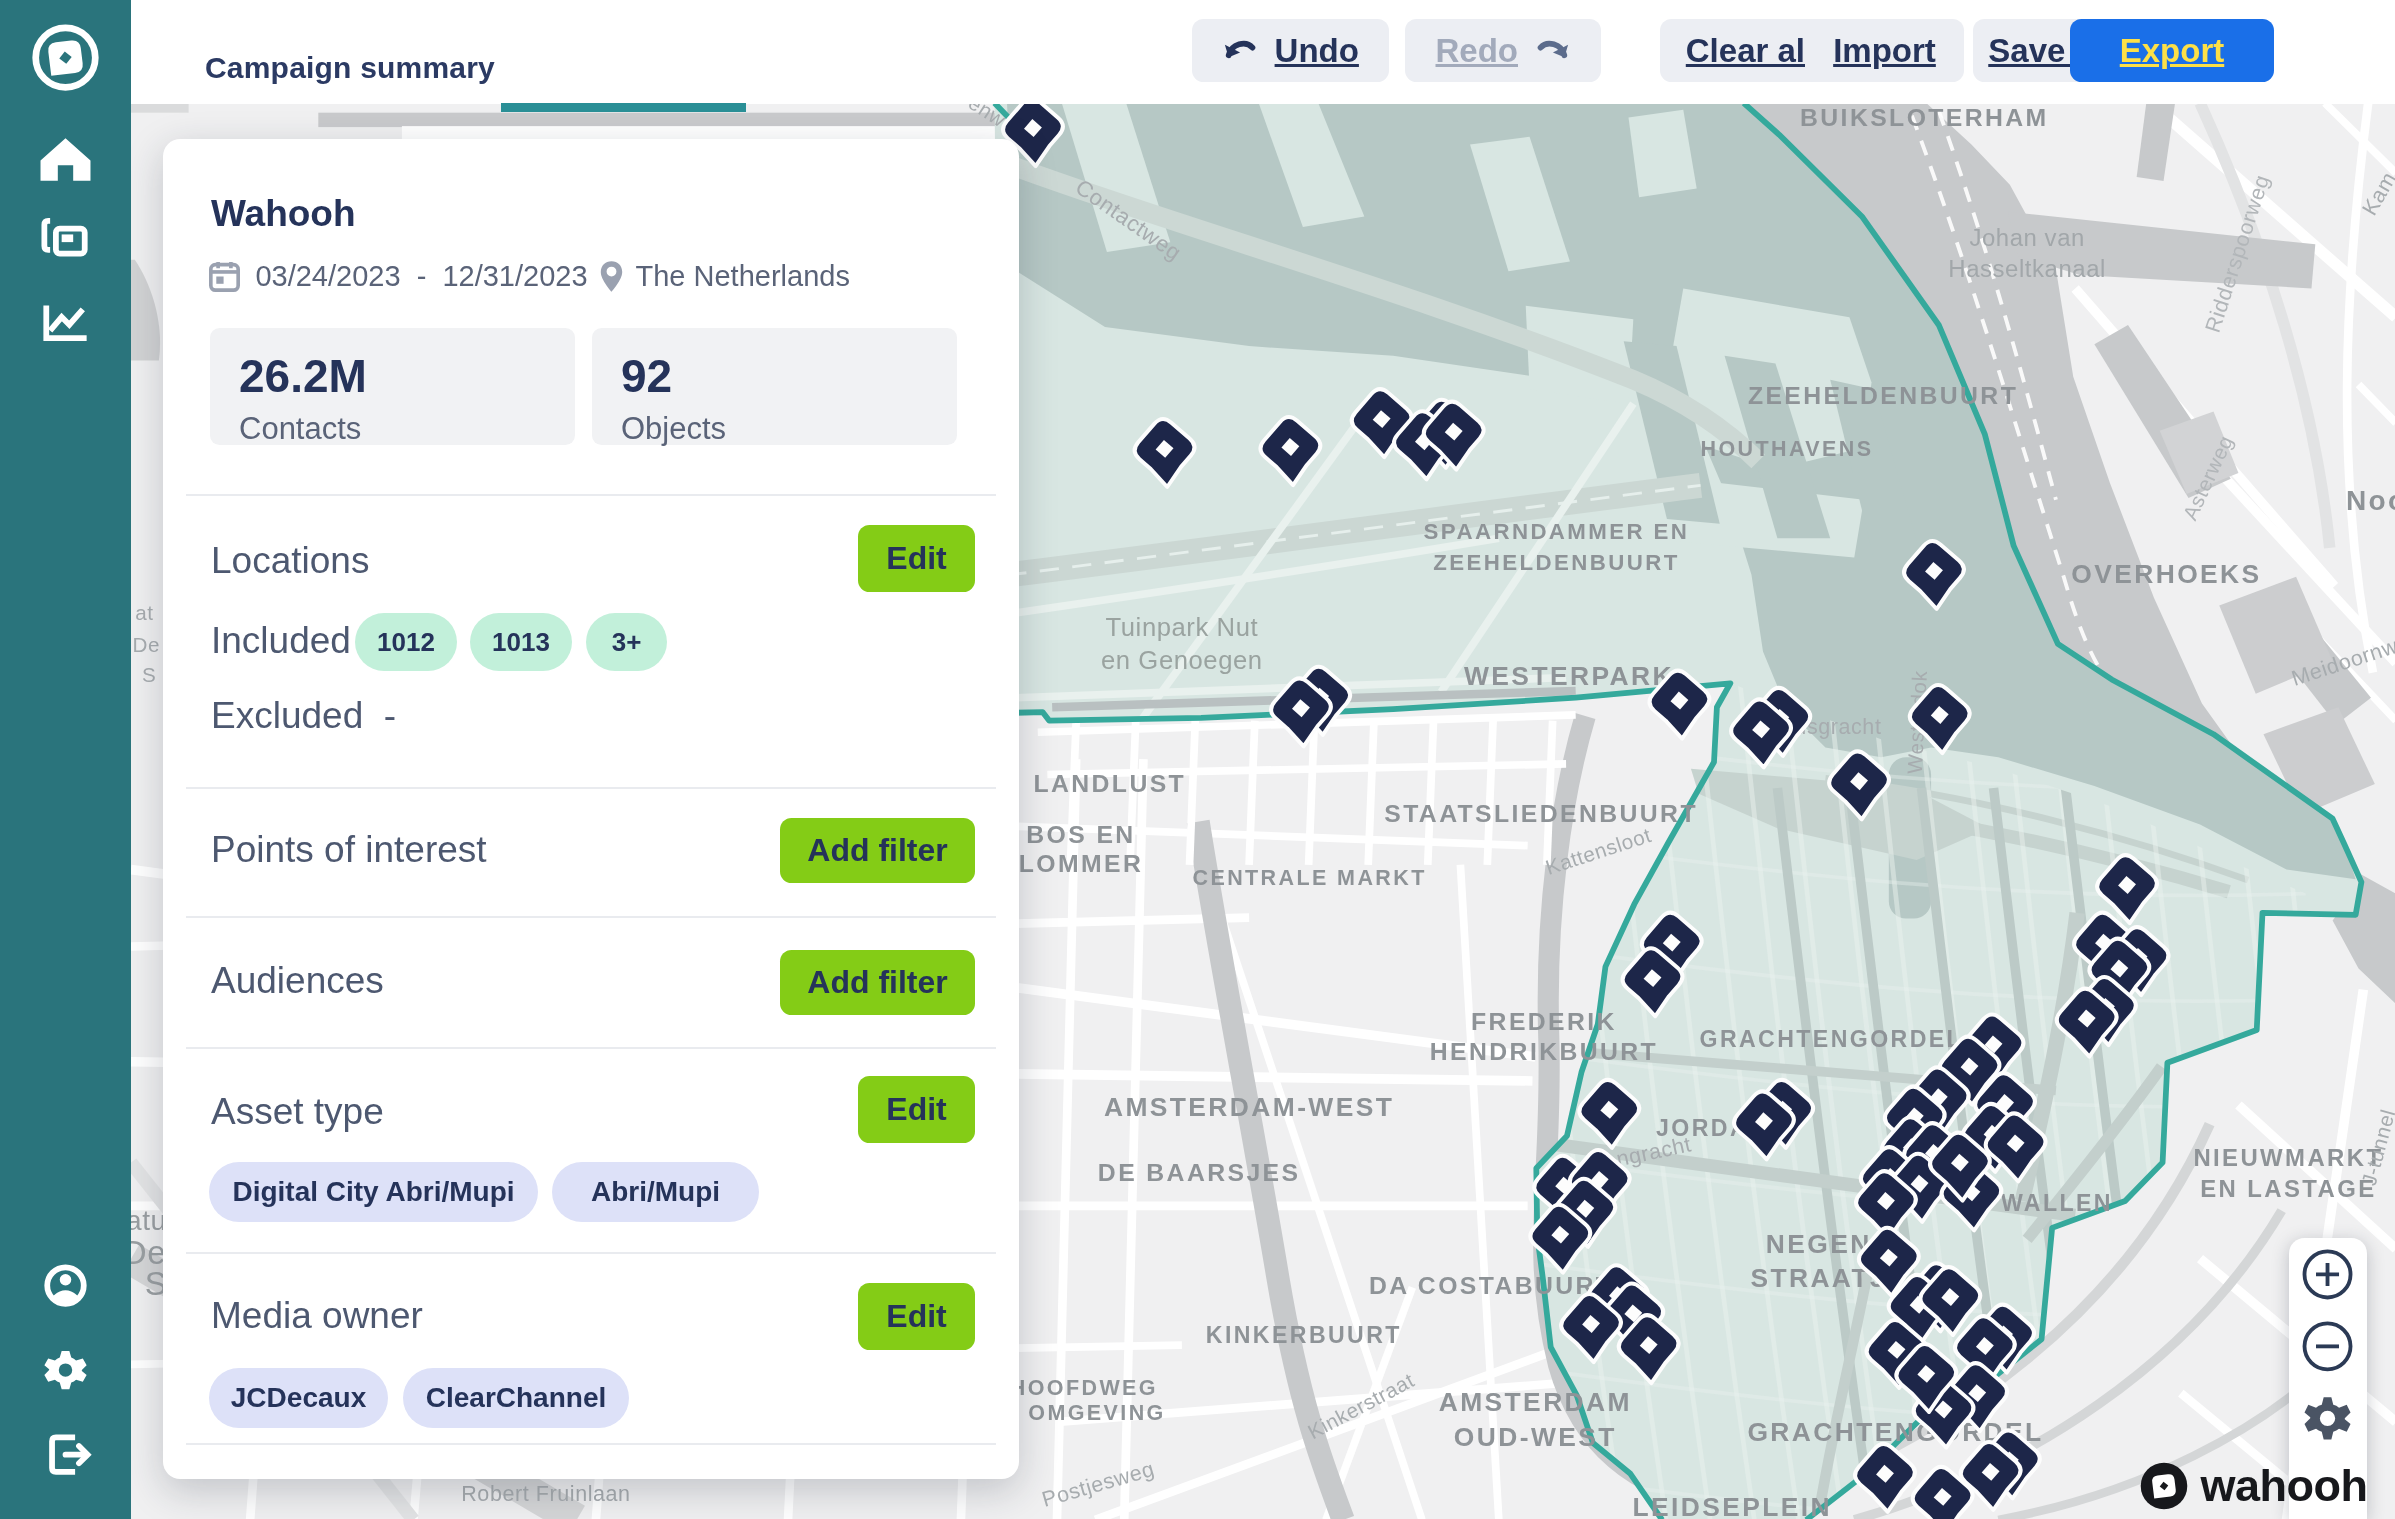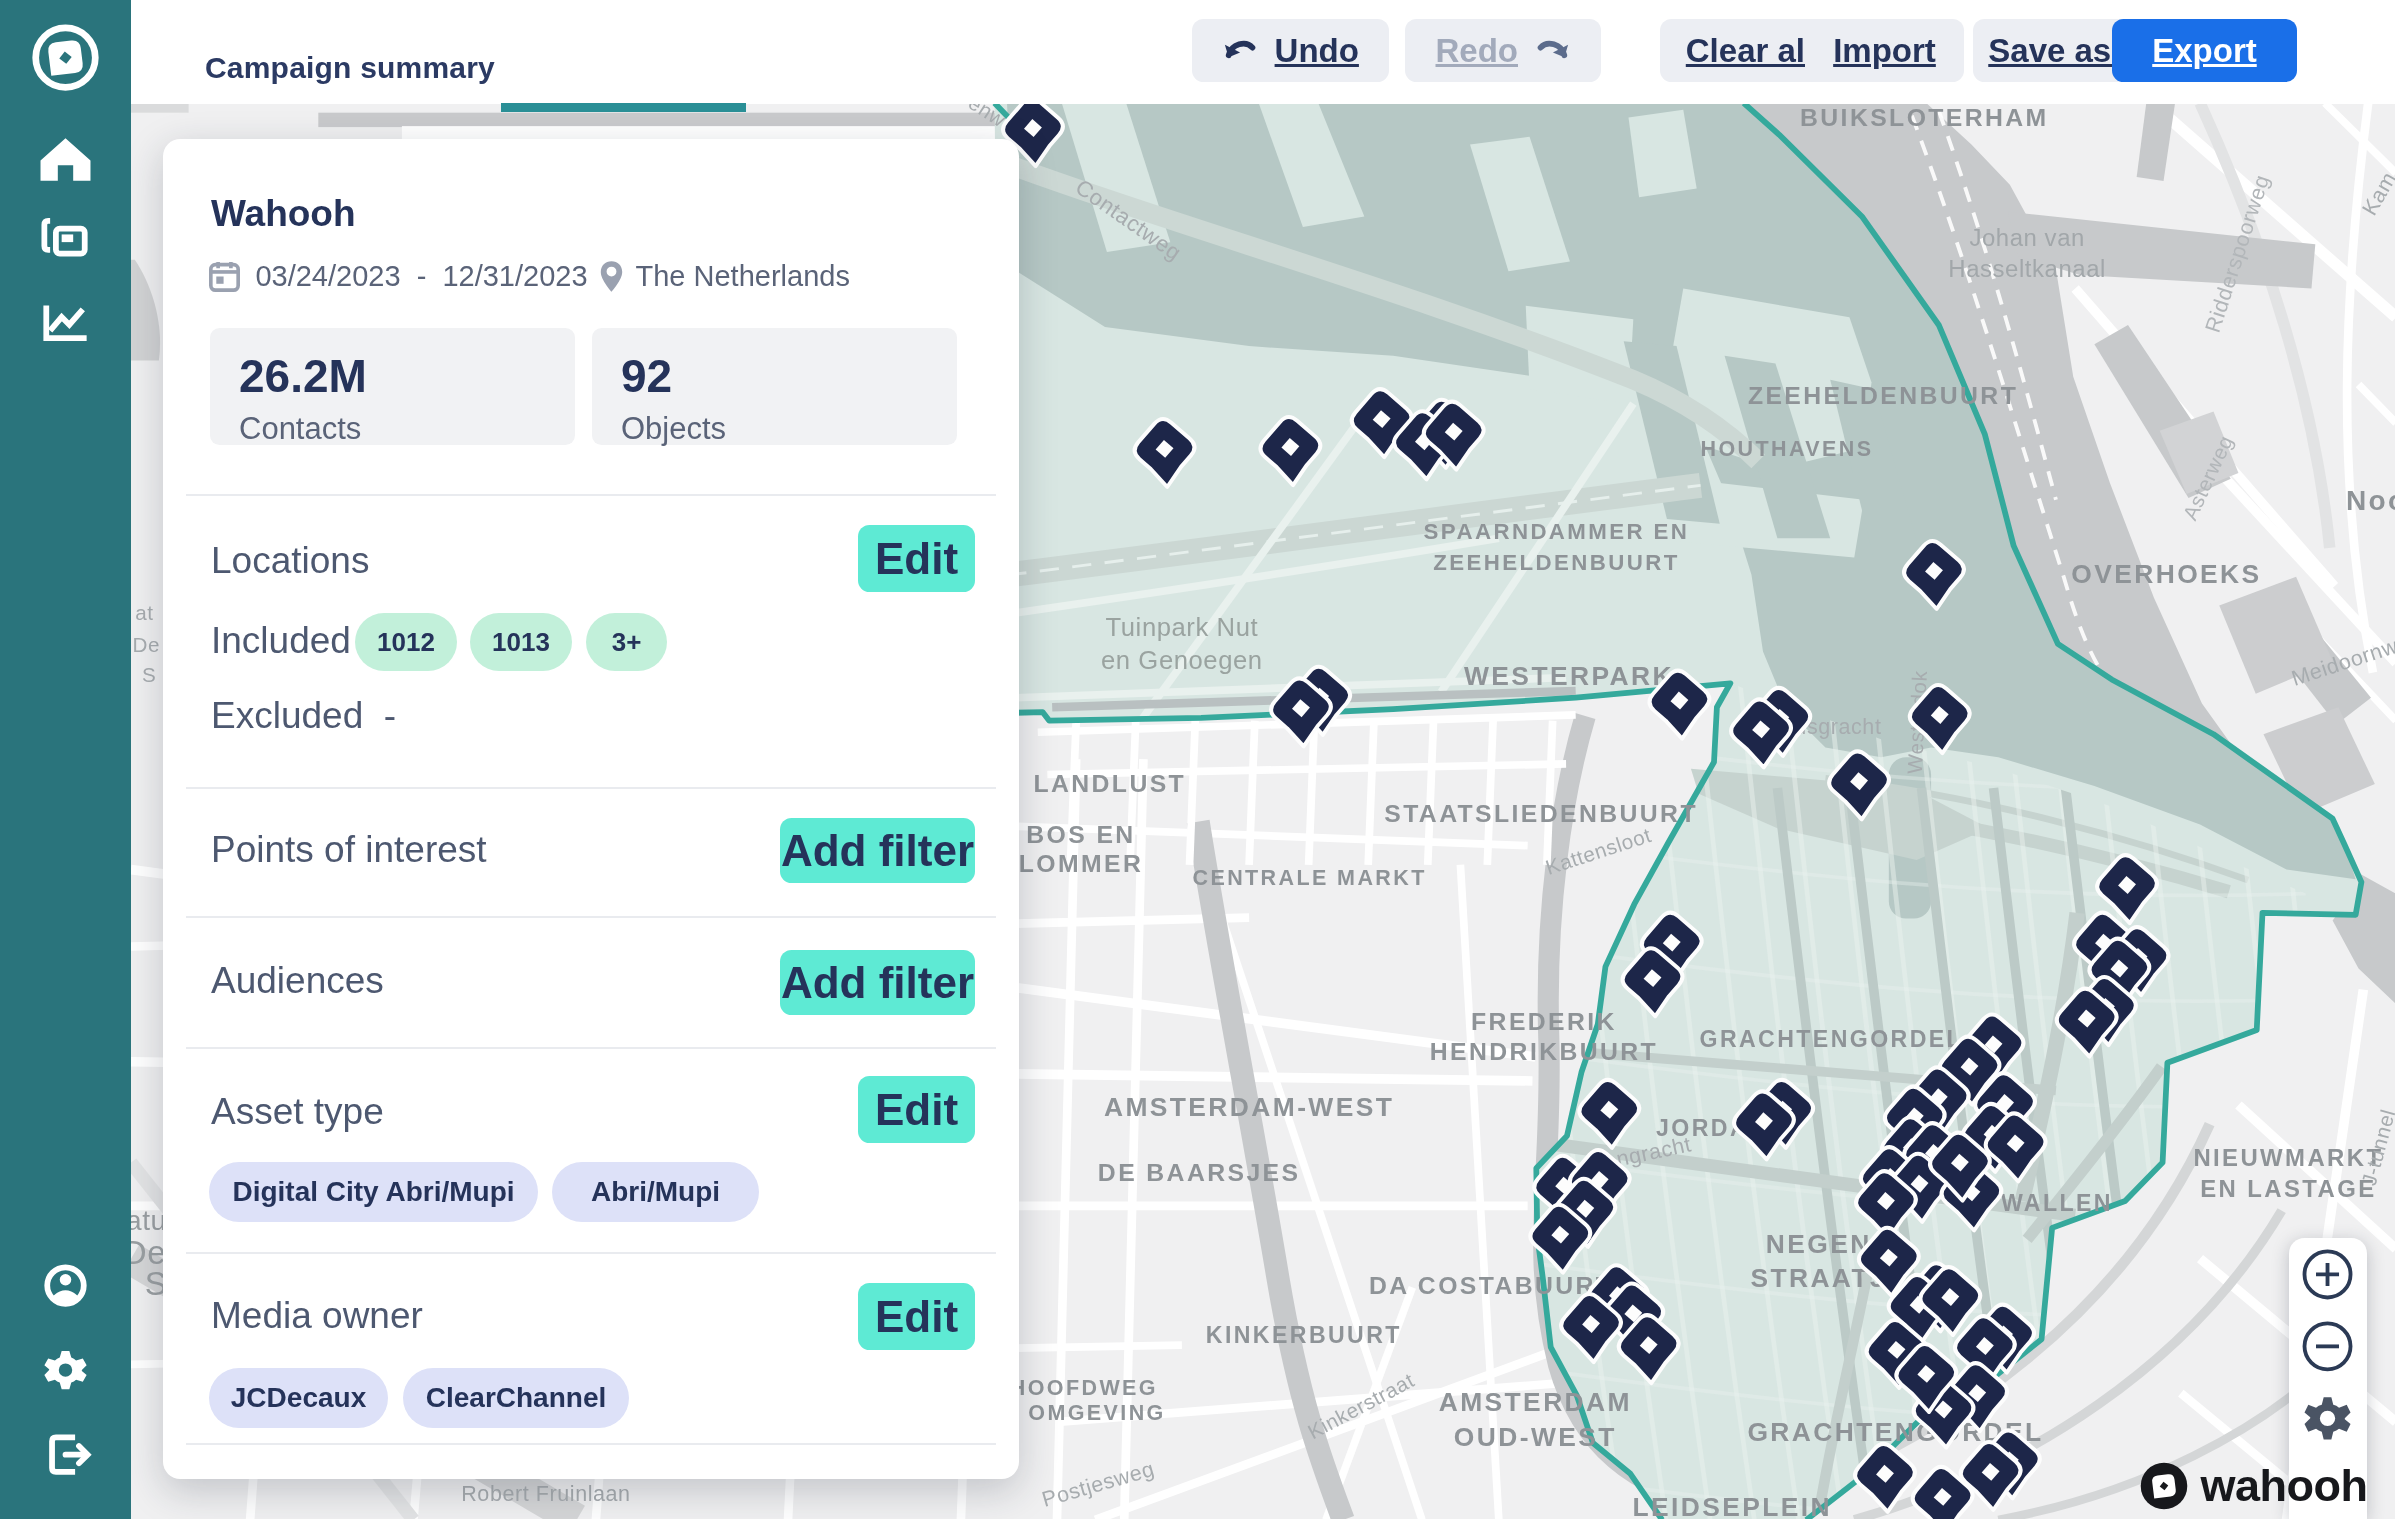--- a/index.html
+++ b/index.html
@@ -6,21 +6,21 @@
 #header { position:absolute; left:131px; top:0; width:2265px; height:104px; background:#fff; z-index:20; }
 #sidebar { position:absolute; left:0; top:0; width:131px; height:1520px; background:#2a747c; z-index:30; }
 .tab { position:absolute; top:0; height:104px; line-height:104px; font-size:30px; letter-spacing:0.2px;margin-top:16px; }
 #tab1 { left:74px; color:#2b3a63; font-weight:600; }
 #tab2 { left:385px; color:#1d6f7c; font-weight:700; }
 #tabline { position:absolute; left:501px; top:103px; width:245px; height:8.6px; background:#2a8f96; z-index:21; }
 .tbtn { position:absolute; top:19px; height:63px; border-radius:11.5px; background:#eceef3; color:#25335a; font-size:33px; font-weight:700; display:flex; align-items:center; justify-content:center; gap:12.5px;text-decoration:underline; }
 #panel { position:absolute; left:163px; top:139px; width:856px; height:1340px; background:#fff; border-radius:17.3px; box-shadow:0 11.5px 38px rgba(30,40,60,.22); z-index:15; }
 .sect-div { position:absolute; left:23px; right:23px; height:1.9px; background:#e9ebef; }
 .slabel { position:absolute; left:48px; font-size:37px; color:#4d5870; line-height:46px; }
-.sbtn { position:absolute; background:#5eead4; color:#25335a; font-weight:700; font-size:44px; border-radius:11.5px; display:flex; align-items:center; justify-content:center; }
+.sbtn { position:absolute; background:#84cc16; color:#25335a; font-weight:700; font-size:32px; border-radius:11.5px; display:flex; align-items:center; justify-content:center; }
 .chip { position:absolute; border-radius:38px; font-weight:700; color:#25335a; display:flex; align-items:center; justify-content:center; white-space:nowrap; }
 .mintchip { background:#c2f0da; font-size:26px; }
 .lavchip { background:#dde1f8; font-size:28px; }
 #zoomctl { position:absolute; left:2289px; top:1238px; width:78px; height:281px; background:#fff; border-radius:15.4px 15.4px 0 0; box-shadow:0 3.8px 17.3px rgba(30,40,60,.25); z-index:12; }
 #wmark { position:absolute; left:2139px; top:1460px; z-index:12; display:flex; align-items:center; gap:11.5px; }
 #wmark span { font-size:45px; font-weight:700; color:#17181c; letter-spacing:-0.5px; }
 </style></head>
 <body>
 <div id="stage">
 <svg id="map" width="2265" height="1417" viewBox="136 107 2358 1475" style="position:absolute;left:131px;top:103px">
@@ -325,21 +325,21 @@
   <div class="tbtn" style="left:1274px;width:196px;color:#a2aabb;">
     <span>Redo</span>
     <svg width="40" height="31" viewBox="0 0 42 32">
           <path d="M35 21 C32 9 17 5 10 13" stroke="#5c6c8c" stroke-width="6" fill="none" stroke-linecap="round"></path>
           <path d="M39 10 L35 23 L23 18 Z" fill="#5c6c8c"></path>
         </svg>
       </div>
   <div class="tbtn" style="left:1481px;width:180px;margin-left:48px;">Clear all</div>
   <div class="tbtn" style="left:1674px;width:159px;">Import</div>
   <div class="tbtn" style="left:1842px;width:181px;">Save as...</div>
-  <div class="tbtn" style="left:1981px;width:185px;background:#1a6fe8;color:#ffffff;">Export</div>
+  <div class="tbtn" style="left:1939px;width:204px;background:#1a6fe8;color:#fde047;">Export</div>
 </div>
 <div id="tabline"></div>
 <div id="sidebar">
   <svg width="131" height="1520" viewBox="0 0 136 1582">
     <circle cx="68" cy="60" r="31" fill="none" stroke="#fff" stroke-width="7"></circle>
     <g transform="translate(68,60) rotate(-7)">
       <path d="M -17,5 L -17,-8 Q -17,-17 -8,-17 L 8,-17 Q 17,-17 17,-8 L 17,8 Q 17,17 8,17 L -17,17 Z" fill="#fff"></path>
       <path d="M 0,-6.5 L 6.5,0 L 0,6.5 L -6.5,0 Z" fill="#2a747c"></path>
     </g>
     <g fill="#fff">

